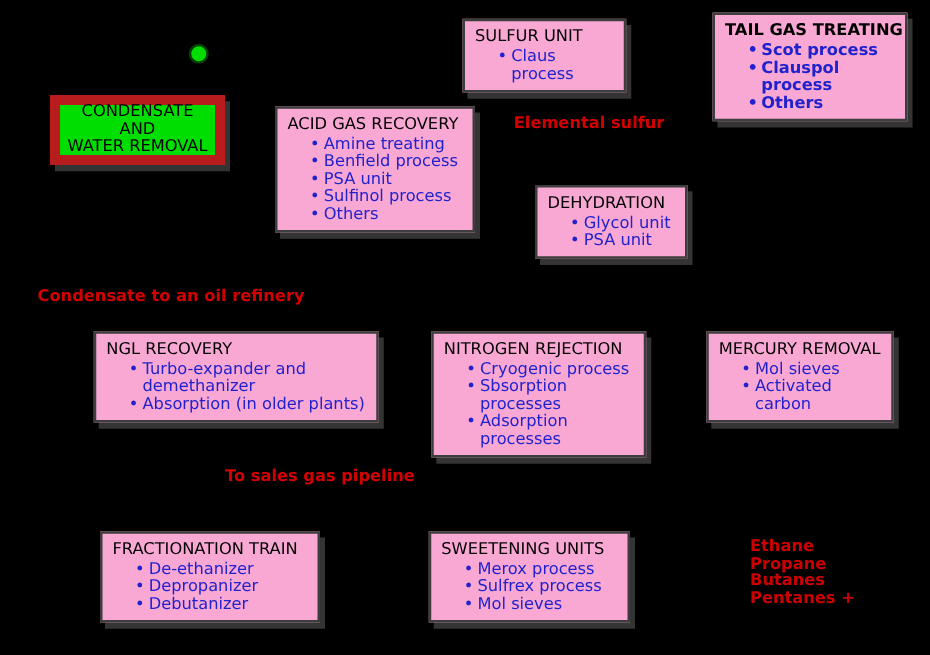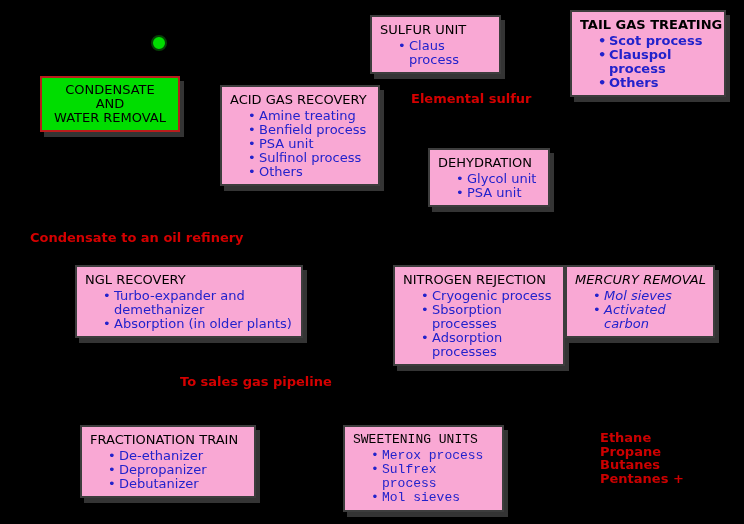--- a/index.html
+++ b/index.html
@@ -46,21 +46,21 @@
     position: relative;
     padding-left: 13px;
   }
   ul.bullets li::before {
     content: "\2022";
     position: absolute;
     left: 2px;
   }
   .green-box {
     background: #00dd00;
-    border: 2px solid #b91c1c;
+    border: 8px solid #b91c1c;
     display: flex;
     align-items: center;
     justify-content: center;
     text-align: center;
     font-size: 13px;
     line-height: 14px;
     white-space: pre-line;
   }
   .green-dot {
     position: absolute;
@@ -142,49 +142,49 @@
   <div class="stream-label" style="left:30px; top:230px;">Condensate to an oil refinery</div>
 
   <div class="box" style="left:75px; top:265px; width:228px; min-height:72px;">
     <div class="box-title">NGL RECOVERY</div>
     <ul class="bullets">
         <li>Turbo-expander and demethanizer</li>
         <li>Absorption (in older plants)</li>
       </ul>
   </div>
 
-  <div class="box" style="left:345px; top:265px; width:172px; min-height:74px;margin-left:48px;">
+  <div class="box" style="left:345px; top:265px; width:172px; min-height:74px;">
     <div class="box-title">NITROGEN REJECTION</div>
     <ul class="bullets">
         <li>Cryogenic process</li>
         <li>Sbsorption processes</li>
         <li>Adsorption processes</li>
       </ul>
   </div>
 
-  <div class="box" style="left:565px; top:265px; width:150px; min-height:58px;font-style:italic;">
+  <div class="box" style="left:565px; top:265px; width:150px; min-height:58px;">
     <div class="box-title">MERCURY REMOVAL</div>
     <ul class="bullets">
         <li>Mol sieves</li>
         <li>Activated carbon</li>
       </ul>
   </div>
 
   <div class="stream-label" style="left:180px; top:374px;">To sales gas pipeline</div>
 
   <div class="box" style="left:80px; top:425px; width:176px; min-height:73px;">
     <div class="box-title">FRACTIONATION TRAIN</div>
     <ul class="bullets">
         <li>De-ethanizer</li>
         <li>Depropanizer</li>
         <li>Debutanizer</li>
       </ul>
   </div>
 
-  <div class="box" style="left:343px; top:425px; width:161px; min-height:73px;font-family:Liberation Mono, monospace;">
+  <div class="box" style="left:343px; top:425px; width:161px; min-height:73px;">
     <div class="box-title">SWEETENING UNITS</div>
     <ul class="bullets">
         <li>Merox process</li>
         <li>Sulfrex process</li>
         <li>Mol sieves</li>
       </ul>
   </div>
 
   <ul class="products" style="left:600px; top:431px;">
       <li>Ethane</li>

